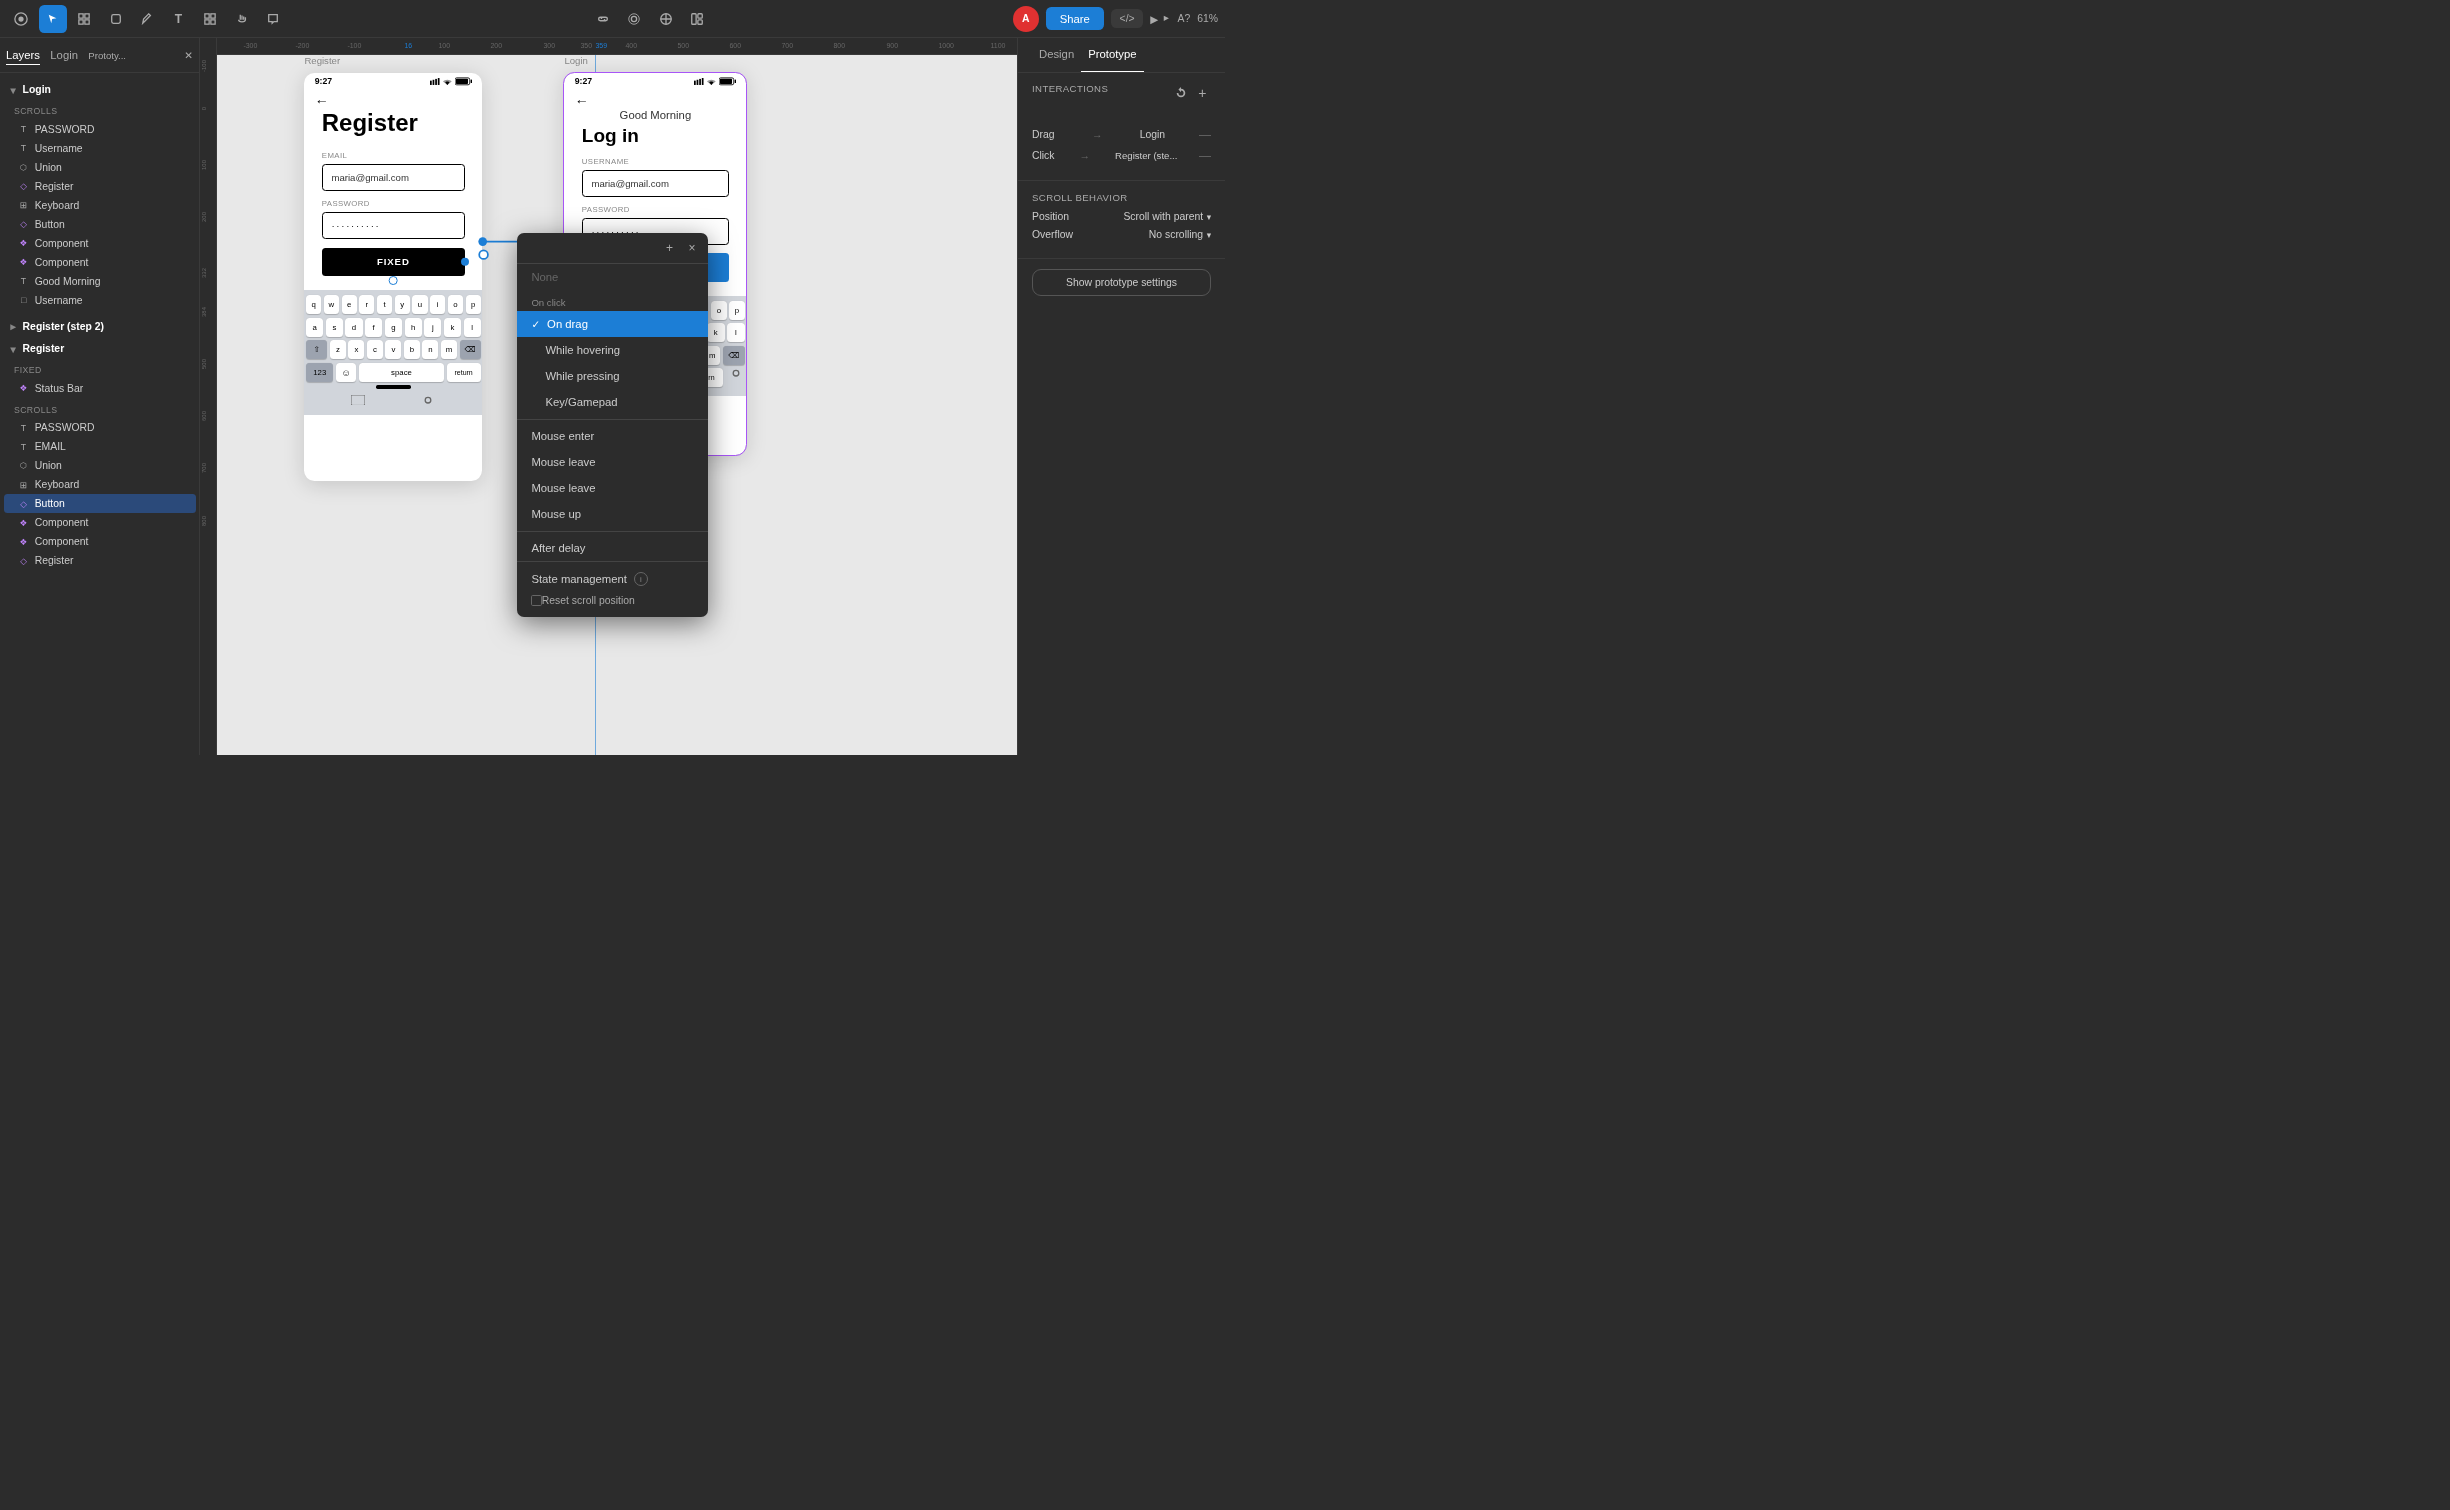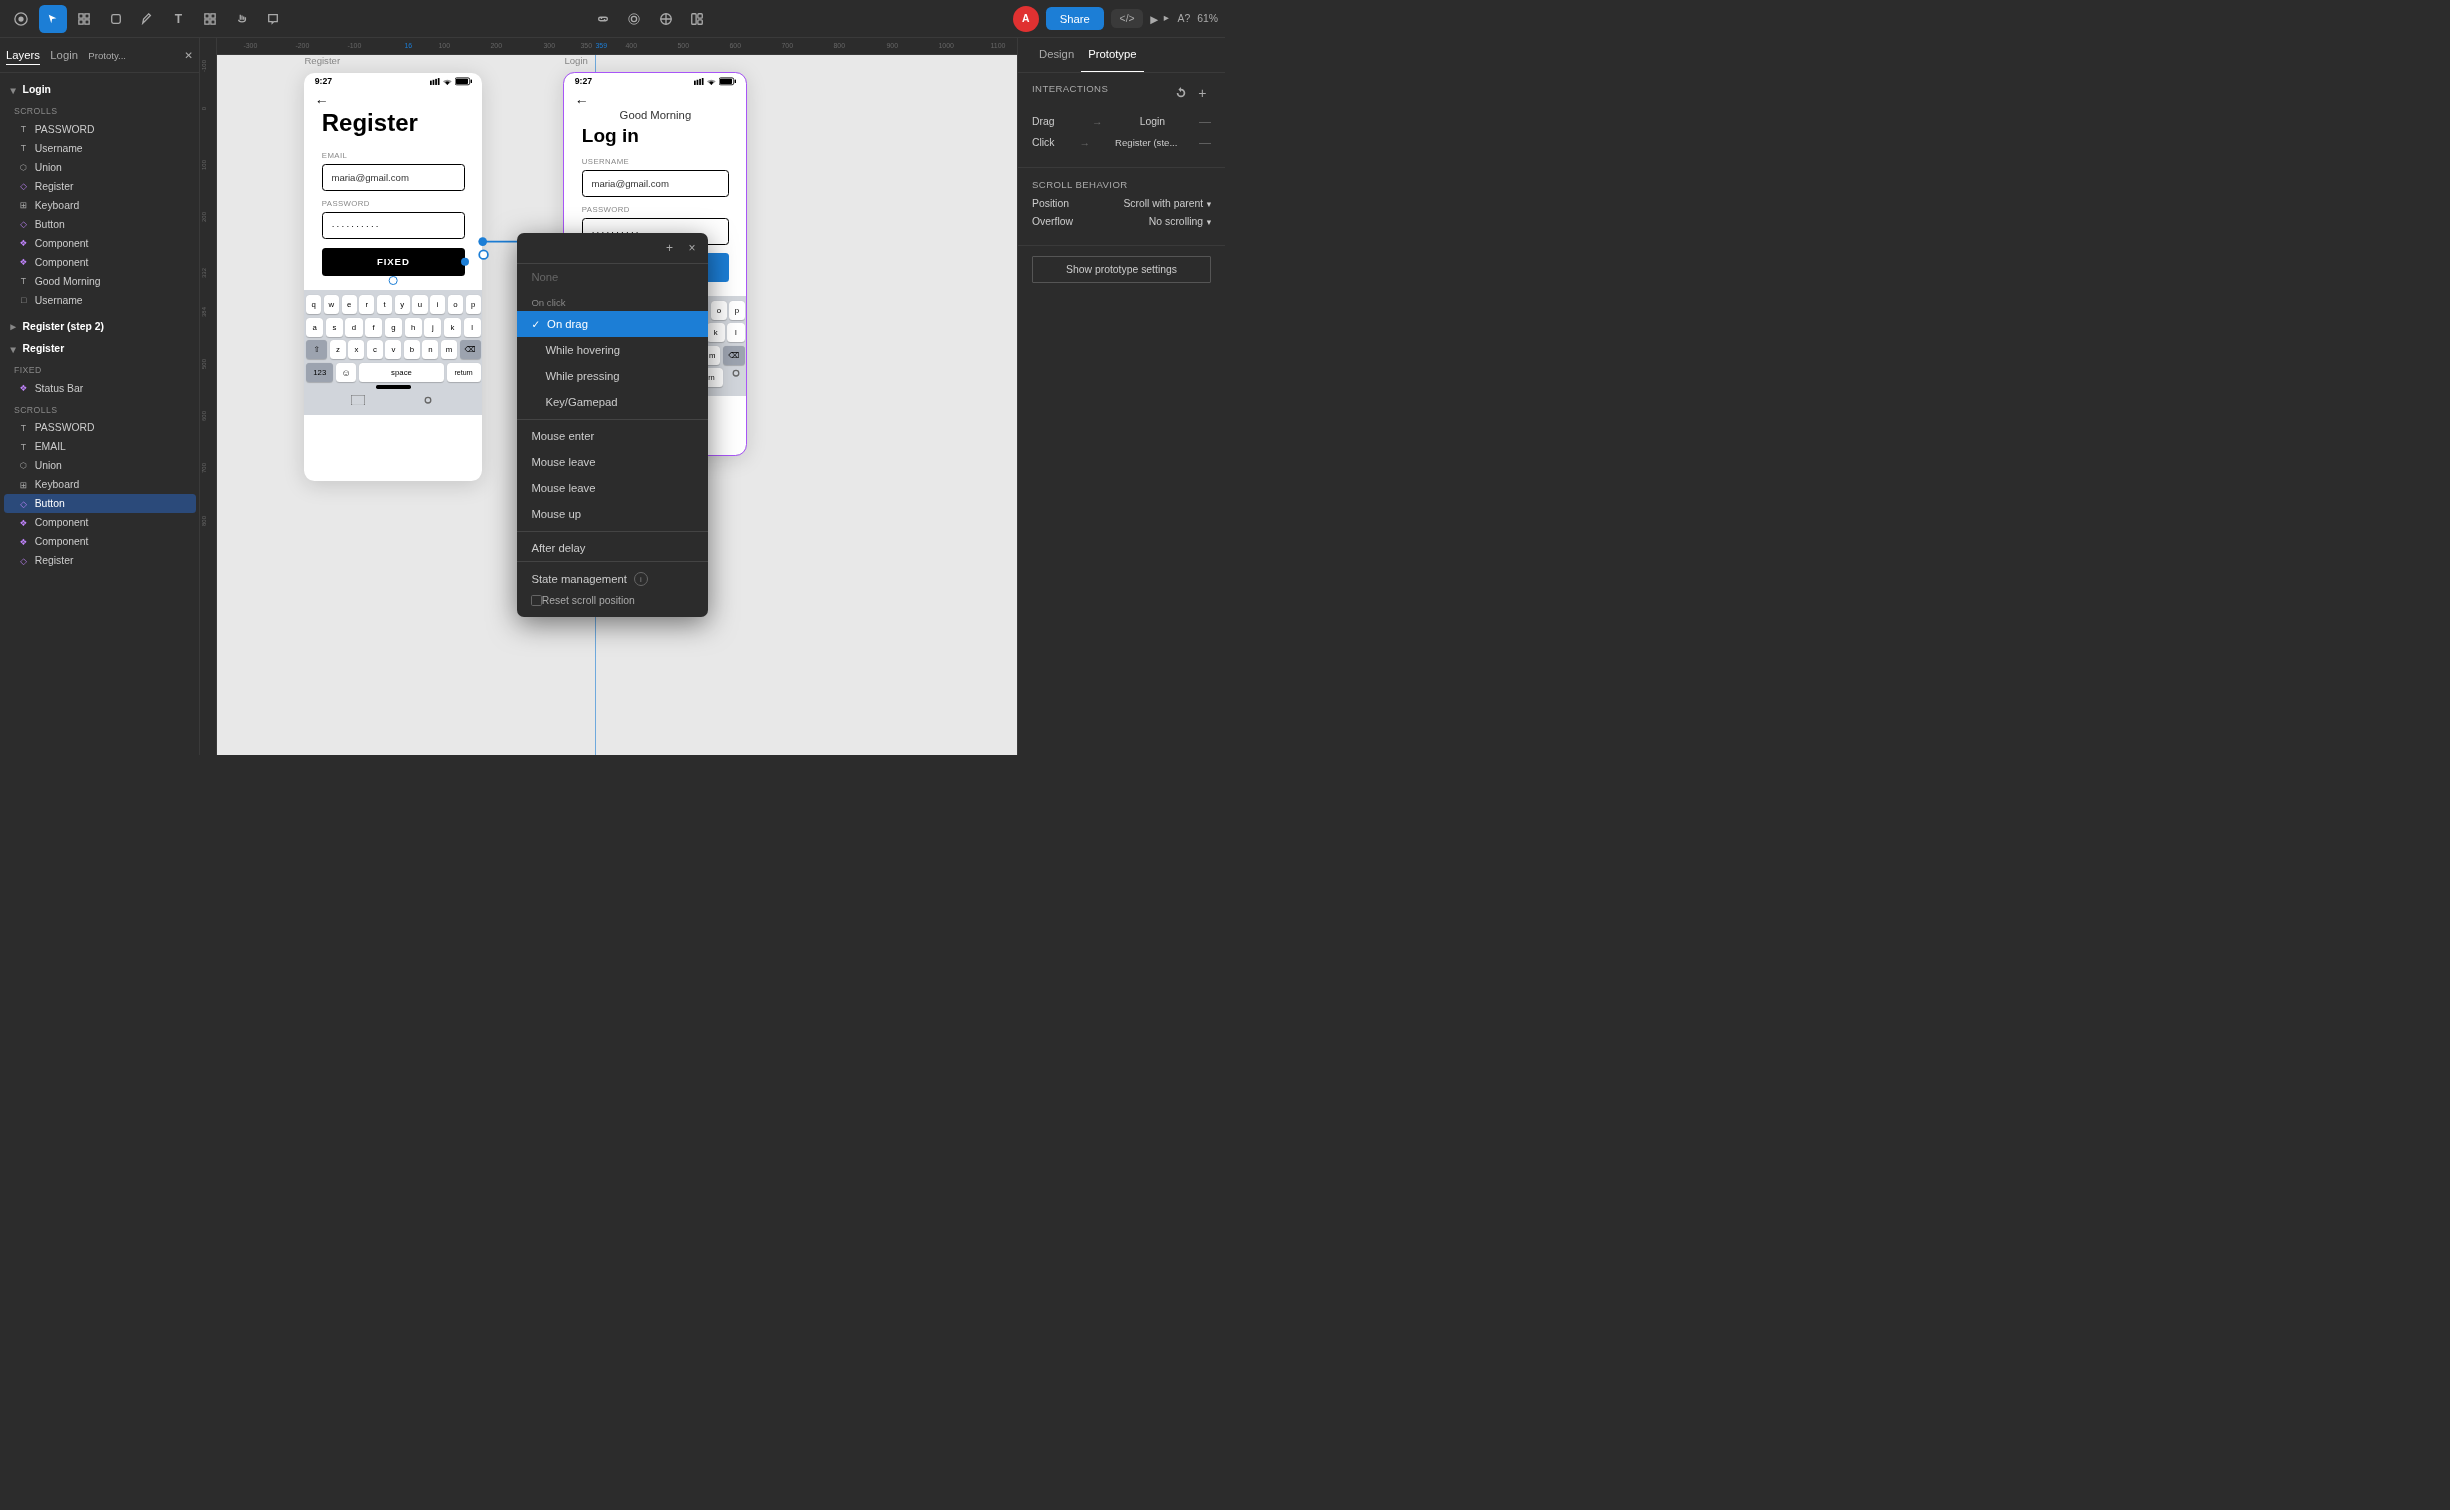--- a/index.html
+++ b/index.html
@@ -411,21 +411,21 @@
       color: #aaa;
       cursor: pointer;
       font-size: 14px;
       border-radius: 3.5px;
     }
 
     .interactions-header {
       display: flex;
       align-items: center;
       justify-content: space-between;
-      margin-bottom: 12px;
+      margin-bottom: 25px;
     }
 
     .scroll-row {
       display: flex;
       align-items: center;
       justify-content: space-between;
       margin-bottom: 7px;
     }
     .scroll-label { font-size: 10.4px; color: #ccc; }
     .scroll-value {
@@ -434,21 +434,21 @@
       display: flex;
       align-items: center;
       gap: 3.5px;
       cursor: pointer;
     }
 
     .show-prototype-btn {
       margin: 10.4px 14px;
       background: transparent;
       border: 1.3px solid #555;
-      border-radius: 1px;
+      border-radius: 9px;
       color: #ccc;
       padding: 7px 10px;
       font-size: 10.4px;
       width: calc(100% - 28px);
       cursor: pointer;
       text-align: center;
     }
 
     
     .canvas-svg {

